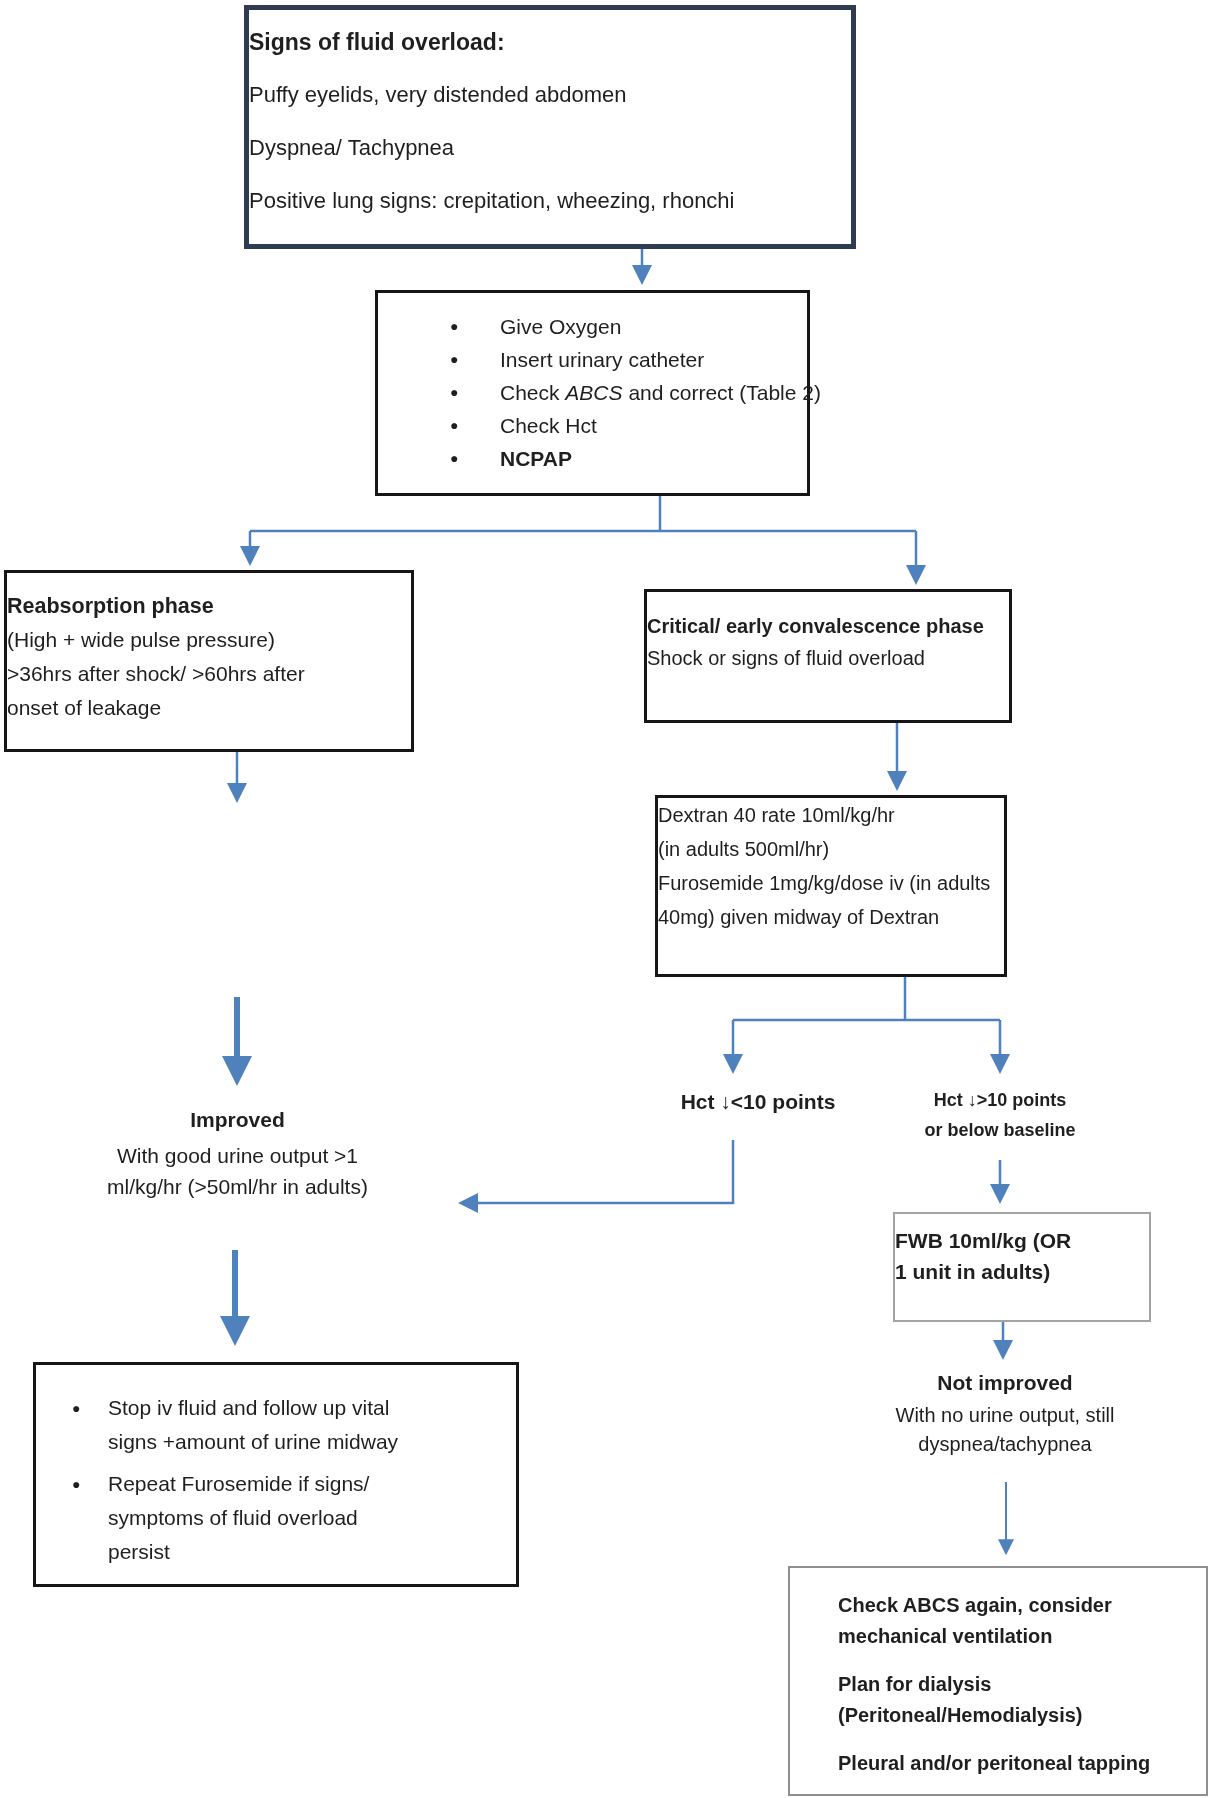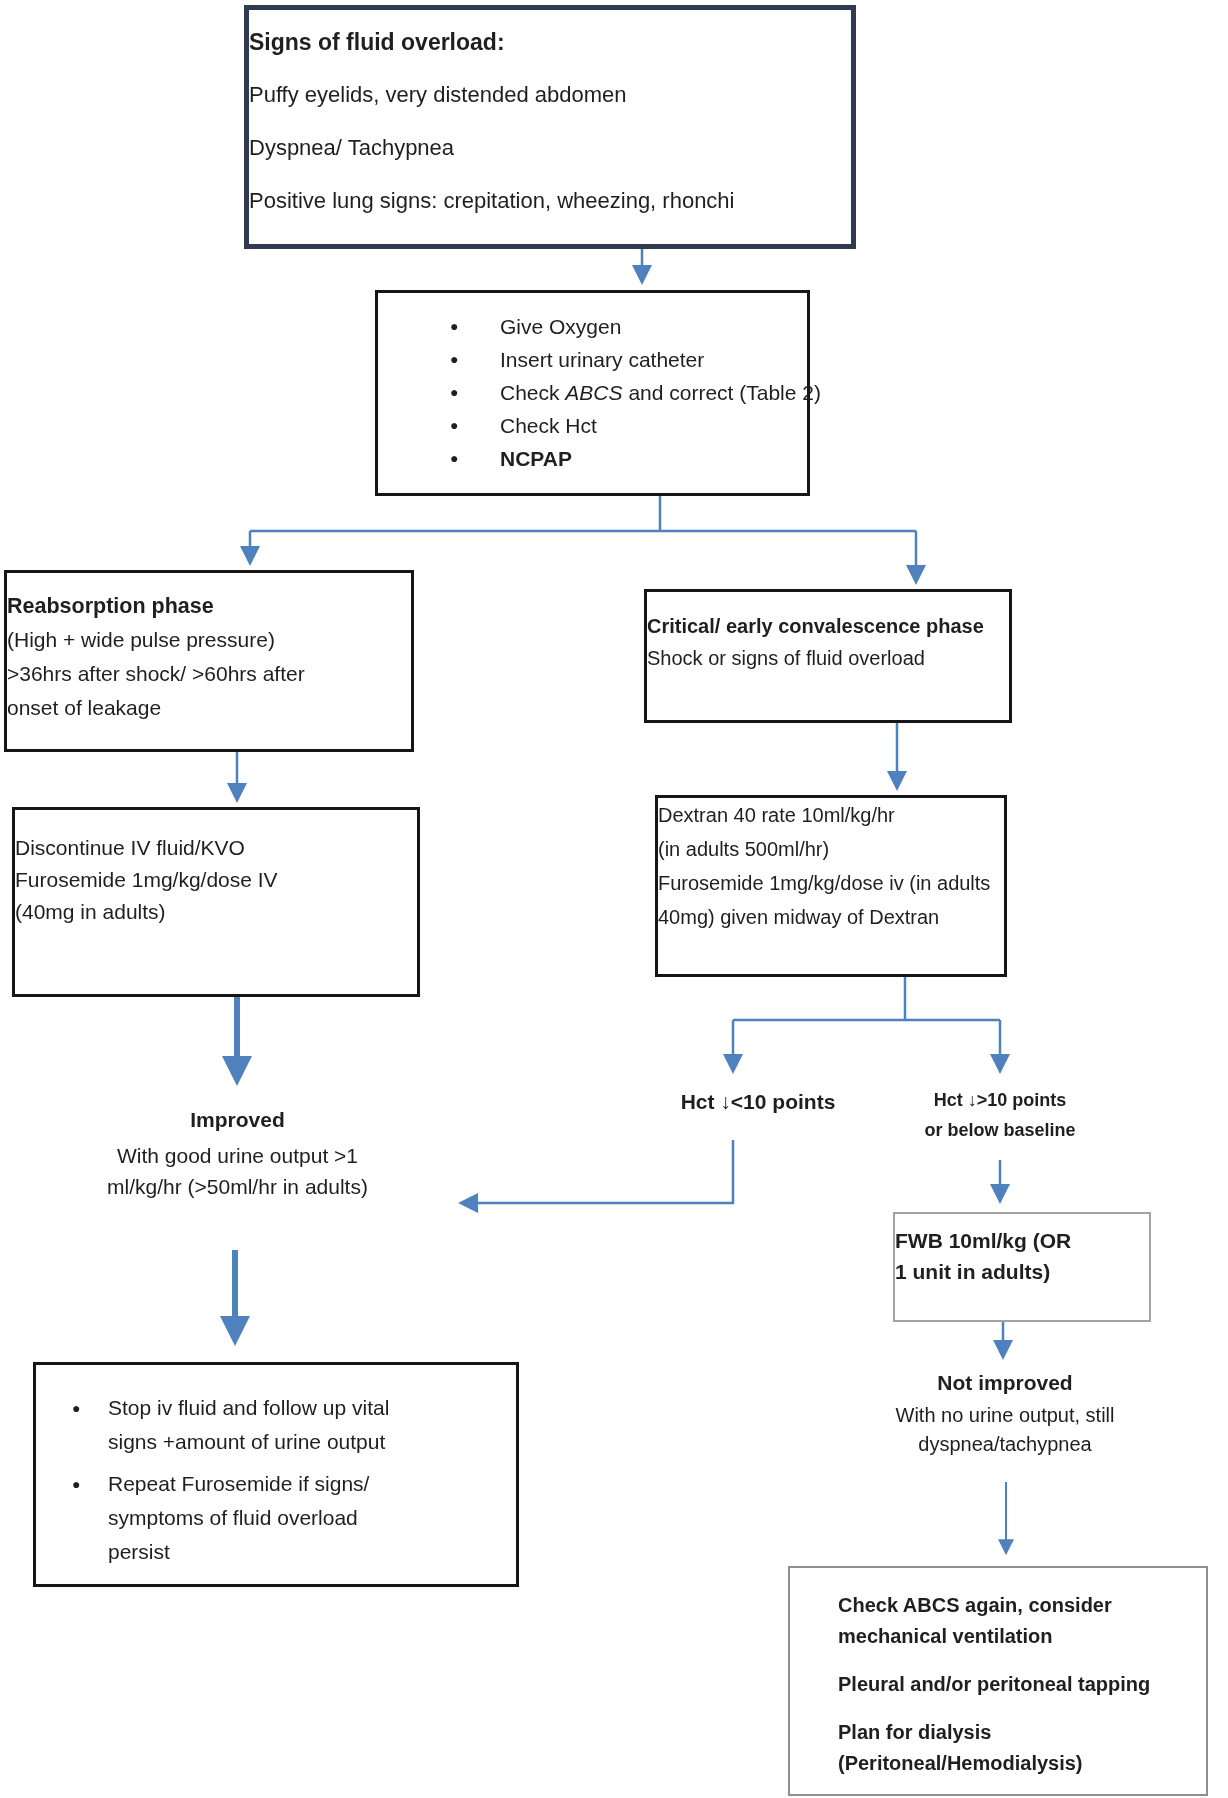--- a/index.html
+++ b/index.html
@@ -138,25 +138,20 @@
     <div class="row nw">(High + wide pulse pressure)</div>
     <div class="row nw">&gt;36hrs after shock/ &gt;60hrs after</div>
     <div class="row nw">onset of leakage</div>
   </div>
 
   <div id="critical-box" class="node">
     <div class="row b nw">Critical/ early convalescence phase</div>
     <div class="row nw">Shock or signs of fluid overload</div>
   </div>
 
-  <div id="discontinue-box" class="node">
-    <div class="row nw">Discontinue IV fluid/KVO</div>
-    <div class="row nw">Furosemide 1mg/kg/dose IV</div>
-    <div class="row nw">(40mg in adults)</div>
-  </div>
 
   <div id="dextran-box" class="node">
     <div class="row nw">Dextran 40 rate 10ml/kg/hr</div>
     <div class="row nw">(in adults 500ml/hr)</div>
     <div class="row nw">Furosemide 1mg/kg/dose iv (in adults</div>
     <div class="row nw">40mg) given midway of Dextran</div>
   </div>
 
   <div id="hct-low-label" class="label b nw">Hct ↓&lt;10 points</div>
 
@@ -180,40 +175,40 @@
     <div class="title b nw">Not improved</div>
     <div class="row nw">With no urine output, still</div>
     <div class="row nw">dyspnea/tachypnea</div>
   </div>
 
   <div id="stop-box" class="node">
     <div class="bullet-row">
       <span class="blt">●</span>
       <span>
         <span class="nw">Stop iv fluid and follow up vital</span><br>
-        <span class="nw">signs +amount of urine output</span>
+        <span class="nw">signs +amount of urine midway</span>
       </span>
     </div>
     <div class="bullet-row">
       <span class="blt">●</span>
       <span>
         <span class="nw">Repeat Furosemide if signs/</span><br>
         <span class="nw">symptoms of fluid overload</span><br>
         <span class="nw">persist</span>
       </span>
     </div>
   </div>
 
   <div id="final-box" class="node b">
     <div class="group">
       <div class="row nw">Check ABCS again, consider</div>
       <div class="row nw">mechanical ventilation</div>
     </div>
     <div class="group">
-      <div class="row nw">Pleural and/or peritoneal tapping</div>
-    </div>
-    <div class="group">
       <div class="row nw">Plan for dialysis</div>
       <div class="row nw">(Peritoneal/Hemodialysis)</div>
     </div>
+    <div class="group">
+      <div class="row nw">Pleural and/or peritoneal tapping</div>
+    </div>
   </div>
 
 </div>
 
 </body></html>

